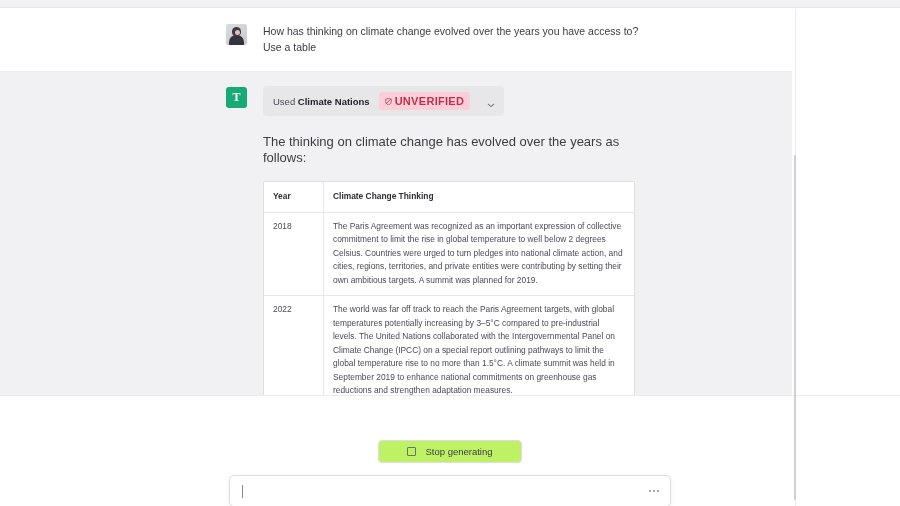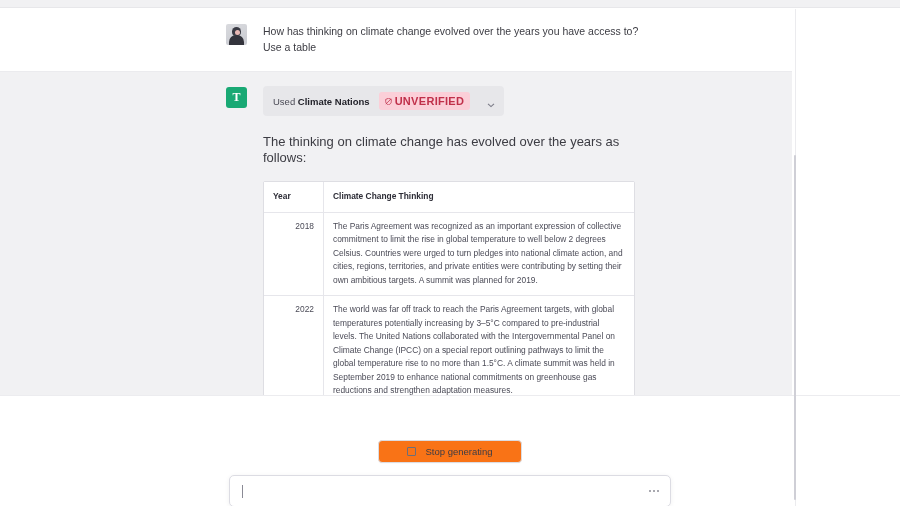--- a/index.html
+++ b/index.html
@@ -193,21 +193,21 @@
   table.data th {
     font-size: 8.4px;
     font-weight: 700;
     color: #2c2c36;
     background: #ffffff;
     padding-top: 8px;
     padding-bottom: 8px;
   }
   table.data td { color: #4b4b57; }
   table.data .col-year { width: 41px; }
-  table.data td.col-year { color: #4b4b57; text-align: right; }
+  table.data td.col-year { color: #4b4b57; }
   table.data th.col-year, table.data td.col-year {
     border-right: 1px solid #e6e6eb;
   }
 
   .stream-caret {
     width: 5px;
     height: 11px;
     background: #3a3a44;
     margin-top: 8px;
     margin-left: 1px;
@@ -225,21 +225,21 @@
   }
   .stop-row {
     display: flex;
     justify-content: center;
     margin-top: 44px;
   }
   .stop-btn {
     display: inline-flex;
     align-items: center;
     gap: 9px;
-    background: #f97316;
+    background: #bef264;
     border: 1px solid #dcdce1;
     border-radius: 4px;
     padding: 5px 28px;
     font-size: 9.5px;
     color: #3c3c46;
     cursor: pointer;
     box-shadow: 0 1px 1px rgba(0,0,0,0.02);
   }
   .stop-sq {
     width: 7px;

